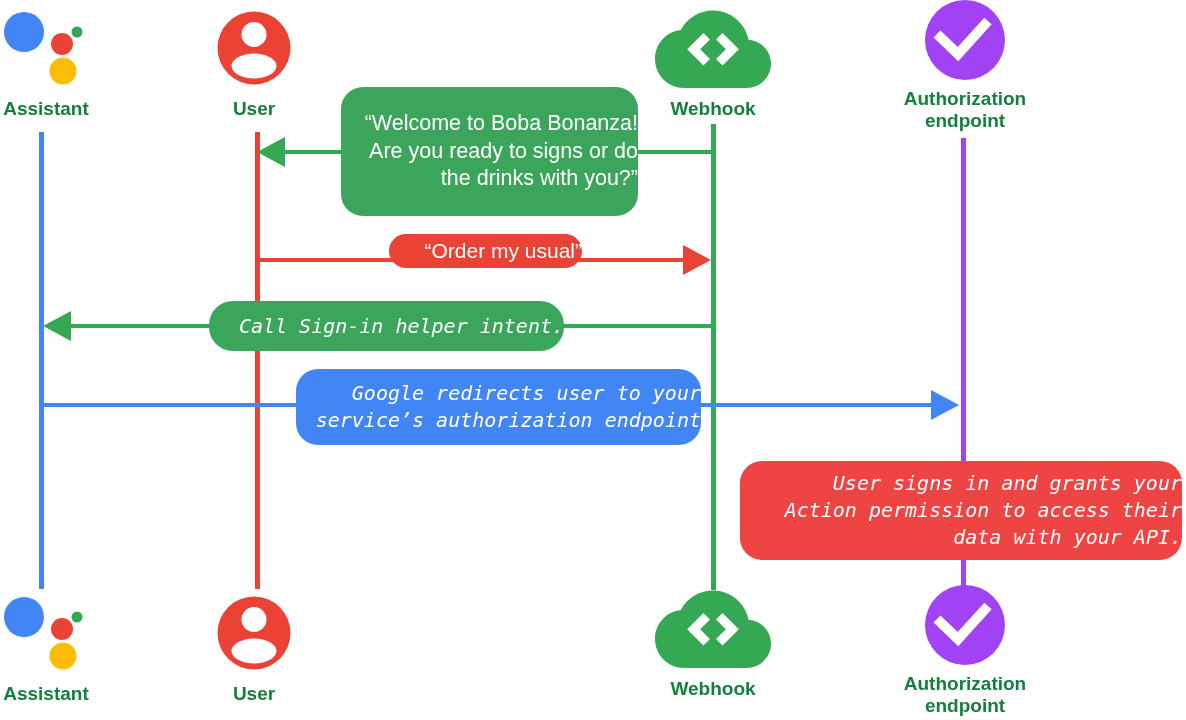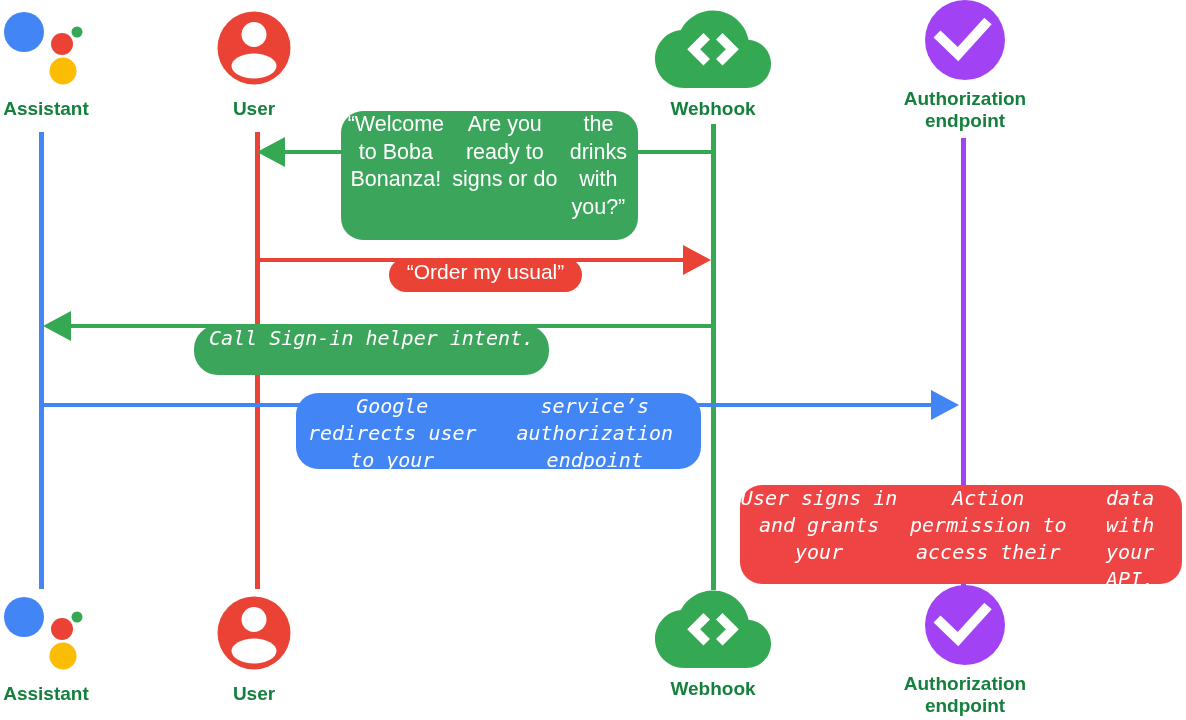--- a/index.html
+++ b/index.html
@@ -39,28 +39,28 @@
   #actor-assistant-top{left:-6px;top:8px;width:104px;}
   #actor-user-top{left:194px;top:10px;width:120px;}
   #actor-webhook-top{left:653px;top:8px;width:120px;}
   #actor-auth-top{left:895px;top:0;width:140px;}
   #actor-assistant-bottom{left:-6px;top:593px;width:104px;}
   #actor-user-bottom{left:194px;top:595px;width:120px;}
   #actor-webhook-bottom{left:653px;top:588px;width:120px;}
   #actor-auth-bottom{left:895px;top:585px;width:140px;}
 
   
-  .msg{position:absolute;z-index:3;display:flex;flex-direction:row;justify-content:center;
-       text-align:center;color:#ffffff;margin-top:24px;}
+  .msg{position:absolute;z-index:3;display:flex;flex-direction:column;justify-content:center;
+       text-align:right;color:#ffffff;}
   .msg.sans{font-size:21.5px;line-height:27.5px;}
   .msg.mono{font-family:"DejaVu Sans Mono","Liberation Mono",monospace;font-style:italic;
             font-size:20px;line-height:27px;}
   #m1{left:341px;top:87px;width:297px;height:129px;background:#3BA55C;border-radius:22px;}
   #m2{left:389px;top:234px;width:193px;height:34px;background:#EA4335;border-radius:24px;font-size:21px;}
-  #m3{left:194px;top:301px;width:355px;height:50px;background:#3BA55C;border-radius:24px;}
+  #m3{left:209px;top:301px;width:355px;height:50px;background:#3BA55C;border-radius:24px;}
   #m4{left:296px;top:369px;width:405px;height:76px;background:#4285F4;border-radius:22px;}
   #m5{left:740px;top:461px;width:442px;height:99px;background:#ef4444;border-radius:22px;}
 </style>
 </head>
 <body>
 
 <div class="stage">
 
   <div class="lifeline" id="ll-assistant"></div>
   <div class="lifeline" id="ll-user"></div>

